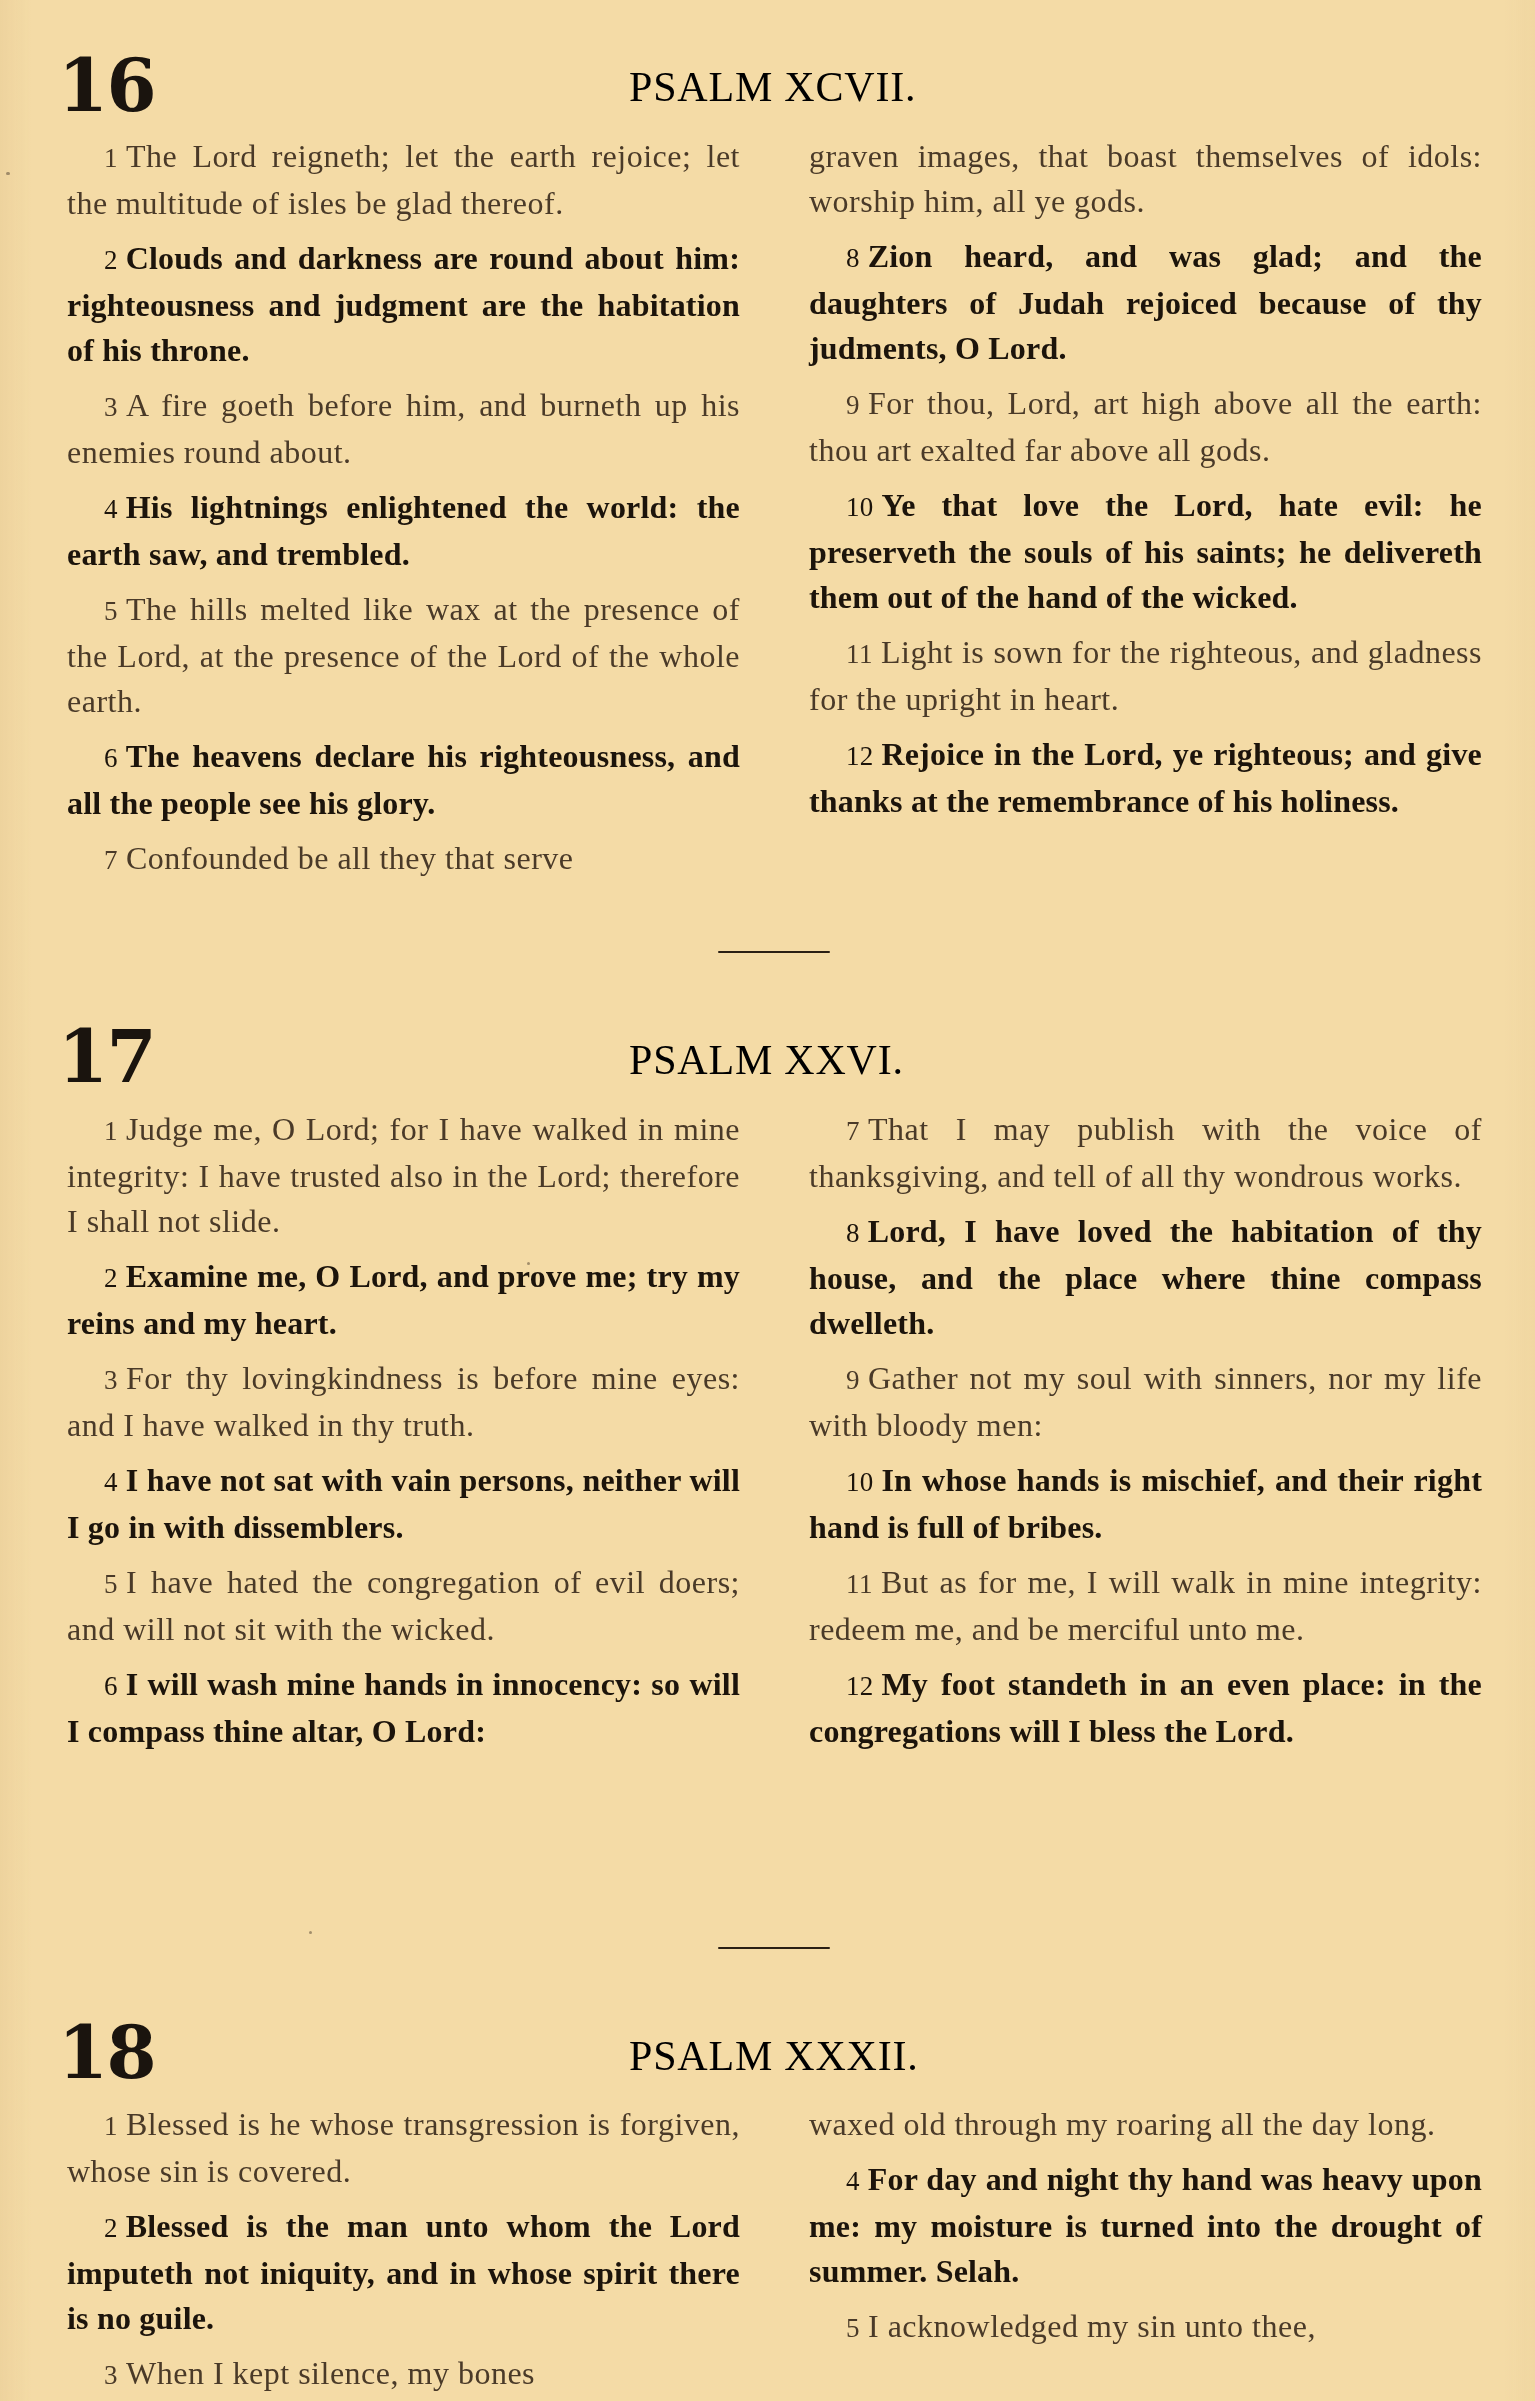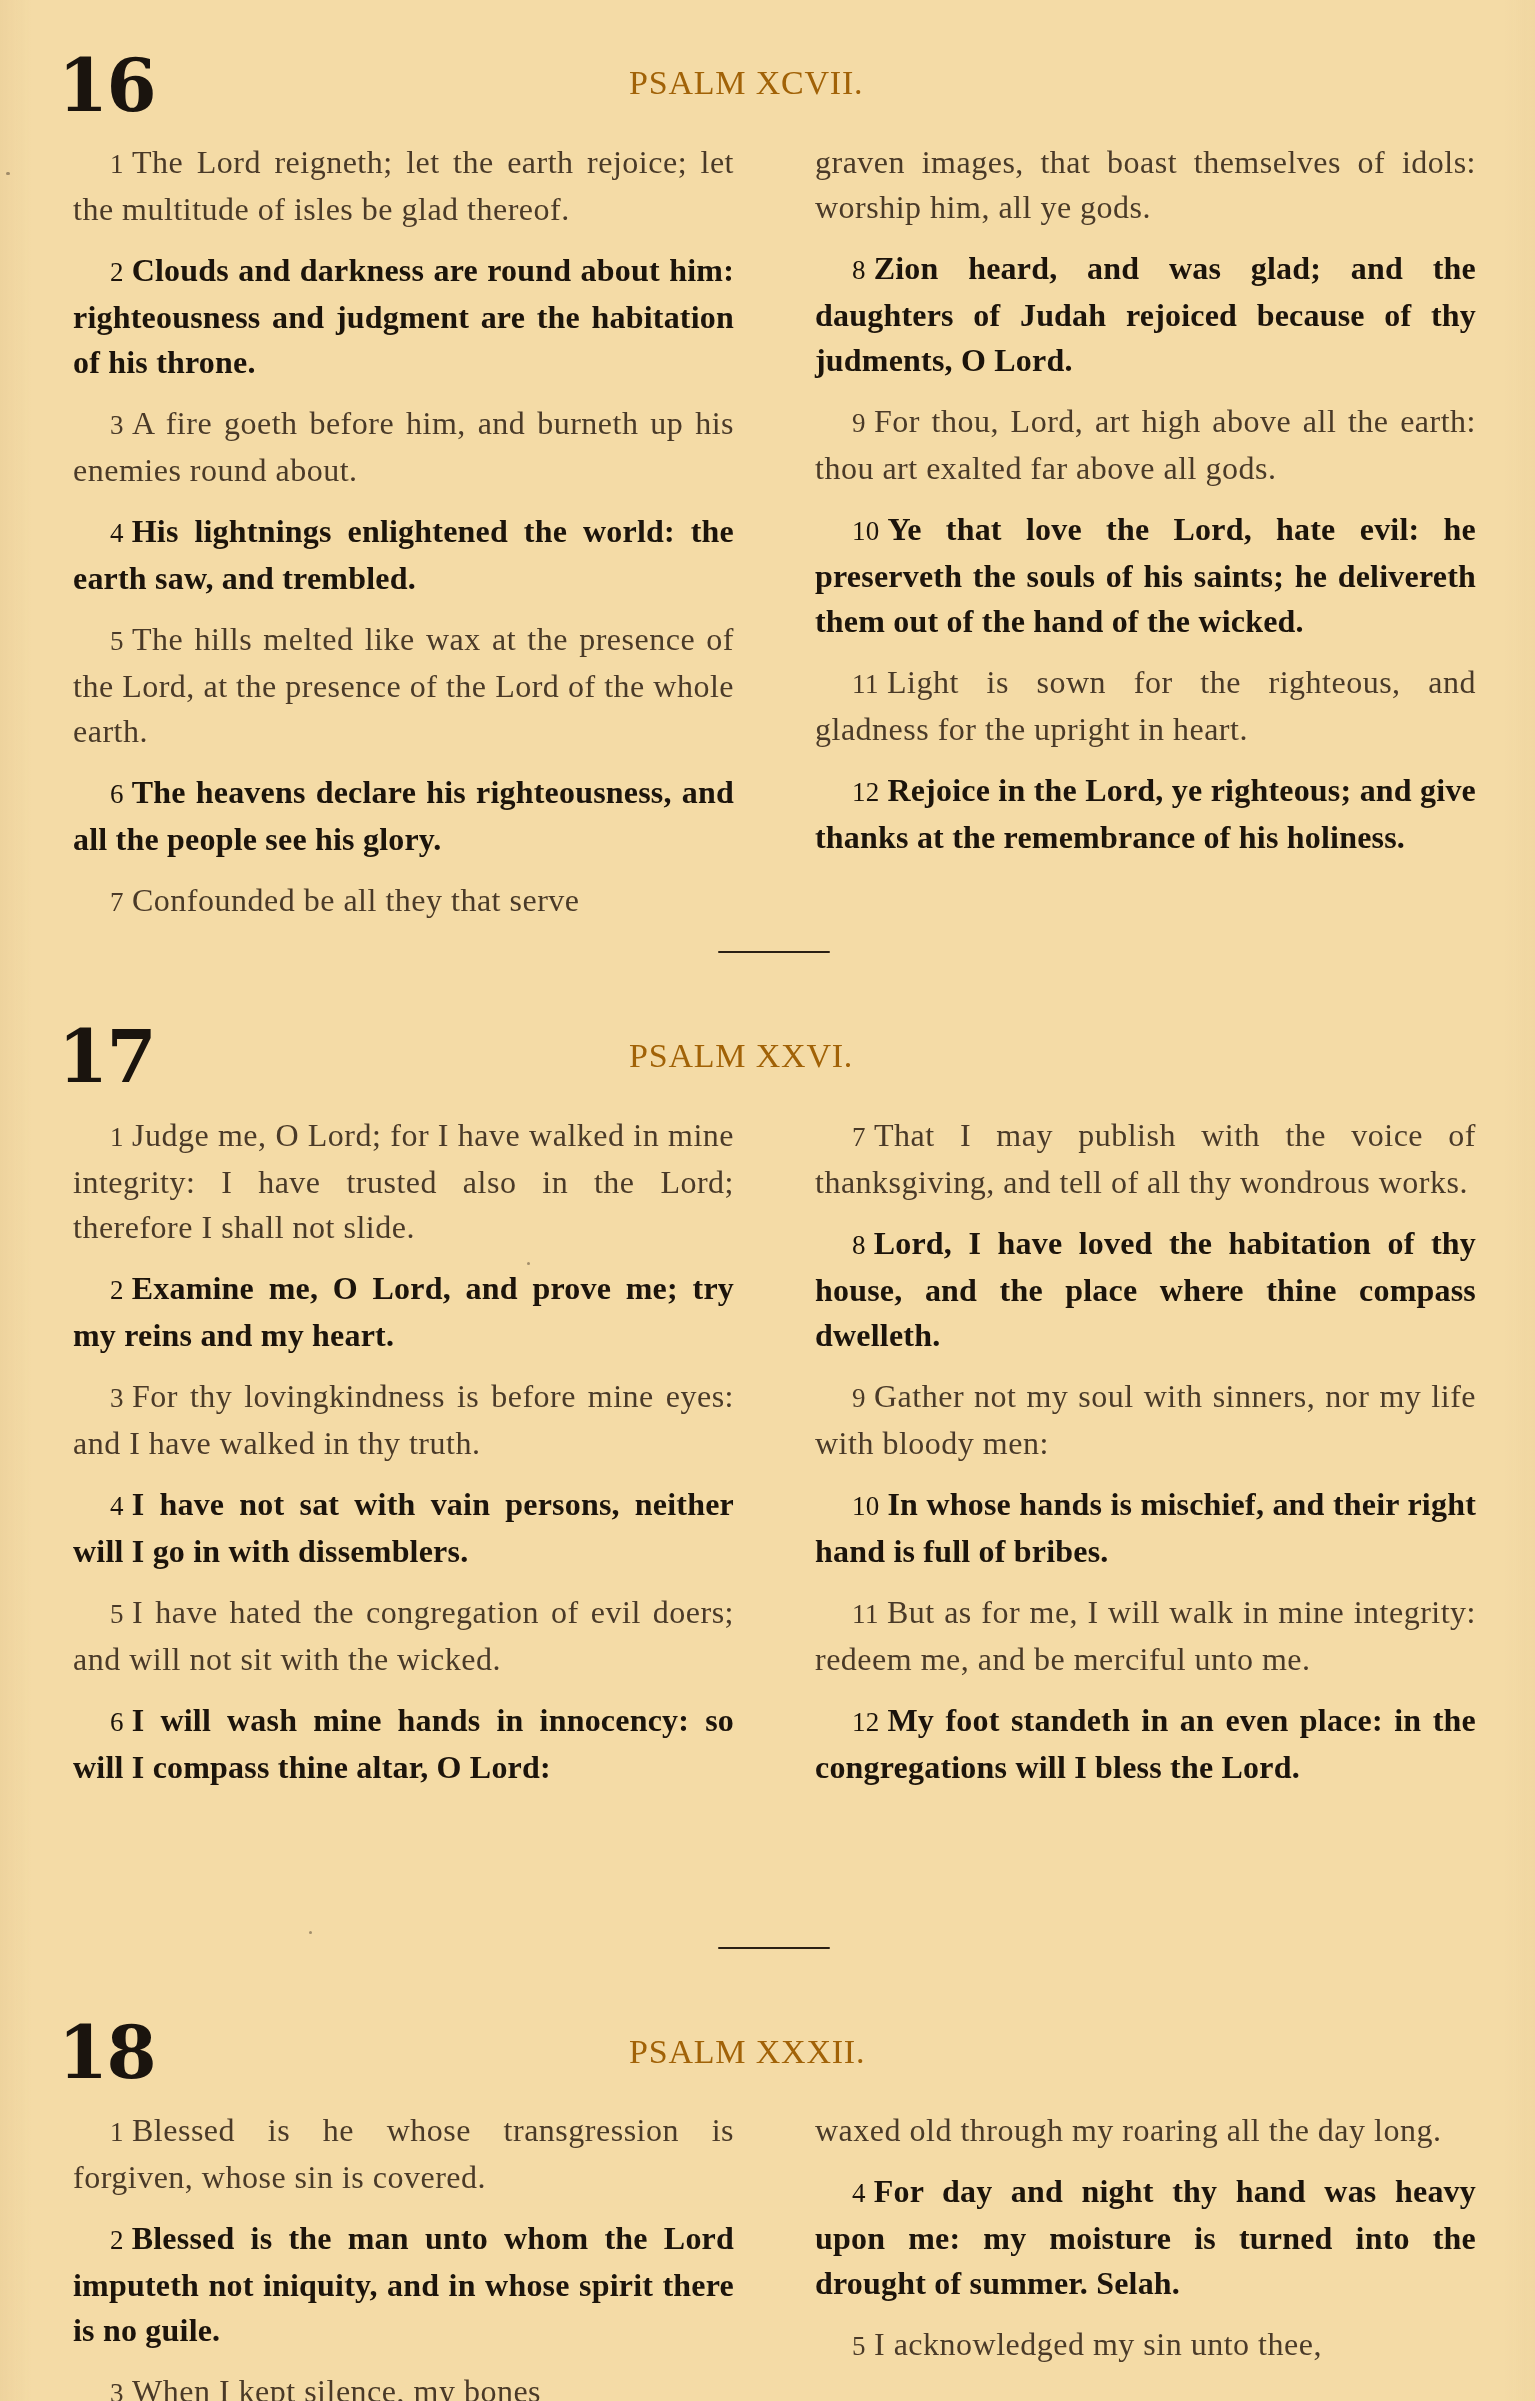--- a/index.html
+++ b/index.html
@@ -28,38 +28,38 @@
       font-weight: bold;
       font-size: 72px;
       line-height: 1;
       color: #1a140e;
       letter-spacing: -1.6px;
     }
     .title {
       position: absolute;
       left: 629px;
       font-family: "Liberation Serif", serif;
-      font-size: 34px;
+      font-size: 42px;
       line-height: 1;
-      color: #a16207;
+      color: #000000;
       letter-spacing: 0.8px;
       white-space: nowrap;
     }
     .col {
       position: absolute;
       width: 693px;
       font-size: 32px;
       line-height: 45px;
       text-align: justify;
       text-align-last: left;
     }
     .col.left { left: 57px; }
     .col.right { left: 799px; }
     .verse {
-      margin: 16px;
+      margin: 10px;
       text-indent: 37px;
     }
     .verse.cont { text-indent: 0; }
     .verse.light { color: #4a3a28; letter-spacing: 0.5px; }
     .verse.bold { color: #1c140b; font-weight: bold; font-family: "Liberation Serif", serif; letter-spacing: 0.2px; }
     .vnum { font-size: 27px; margin-right: 8px; font-weight: normal; }
     .rule {
       position: absolute;
       left: 718px;
       width: 112px;

